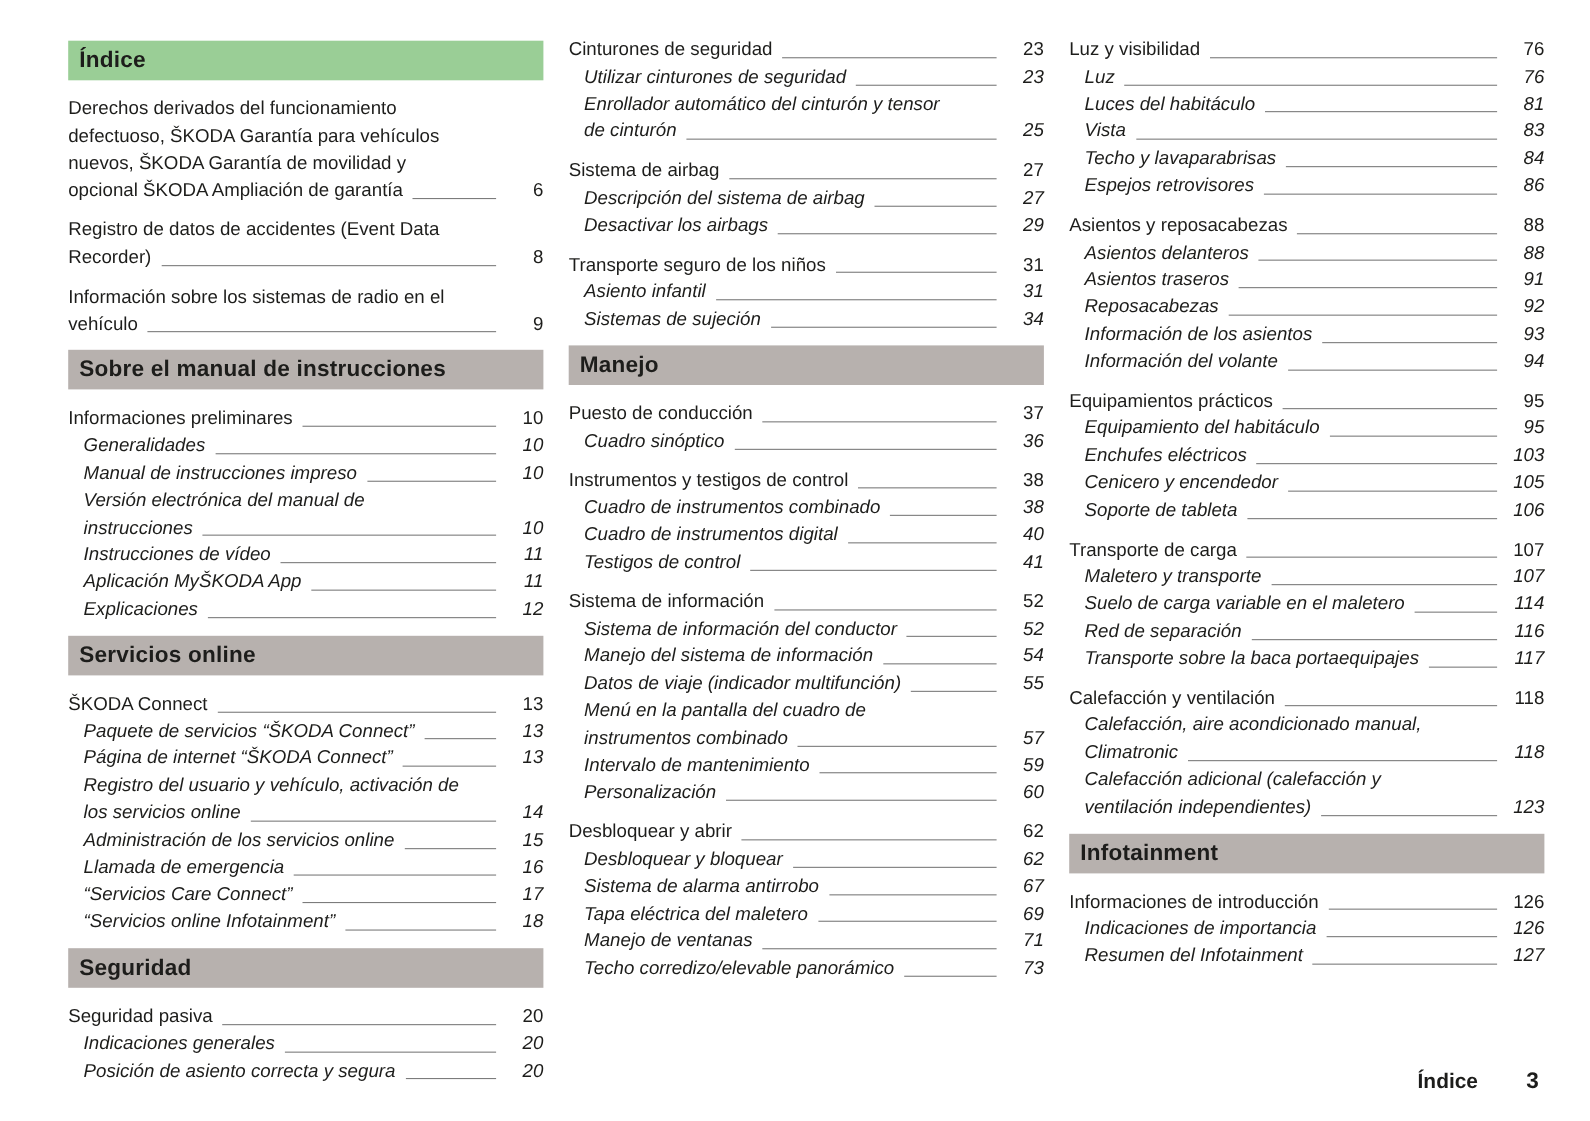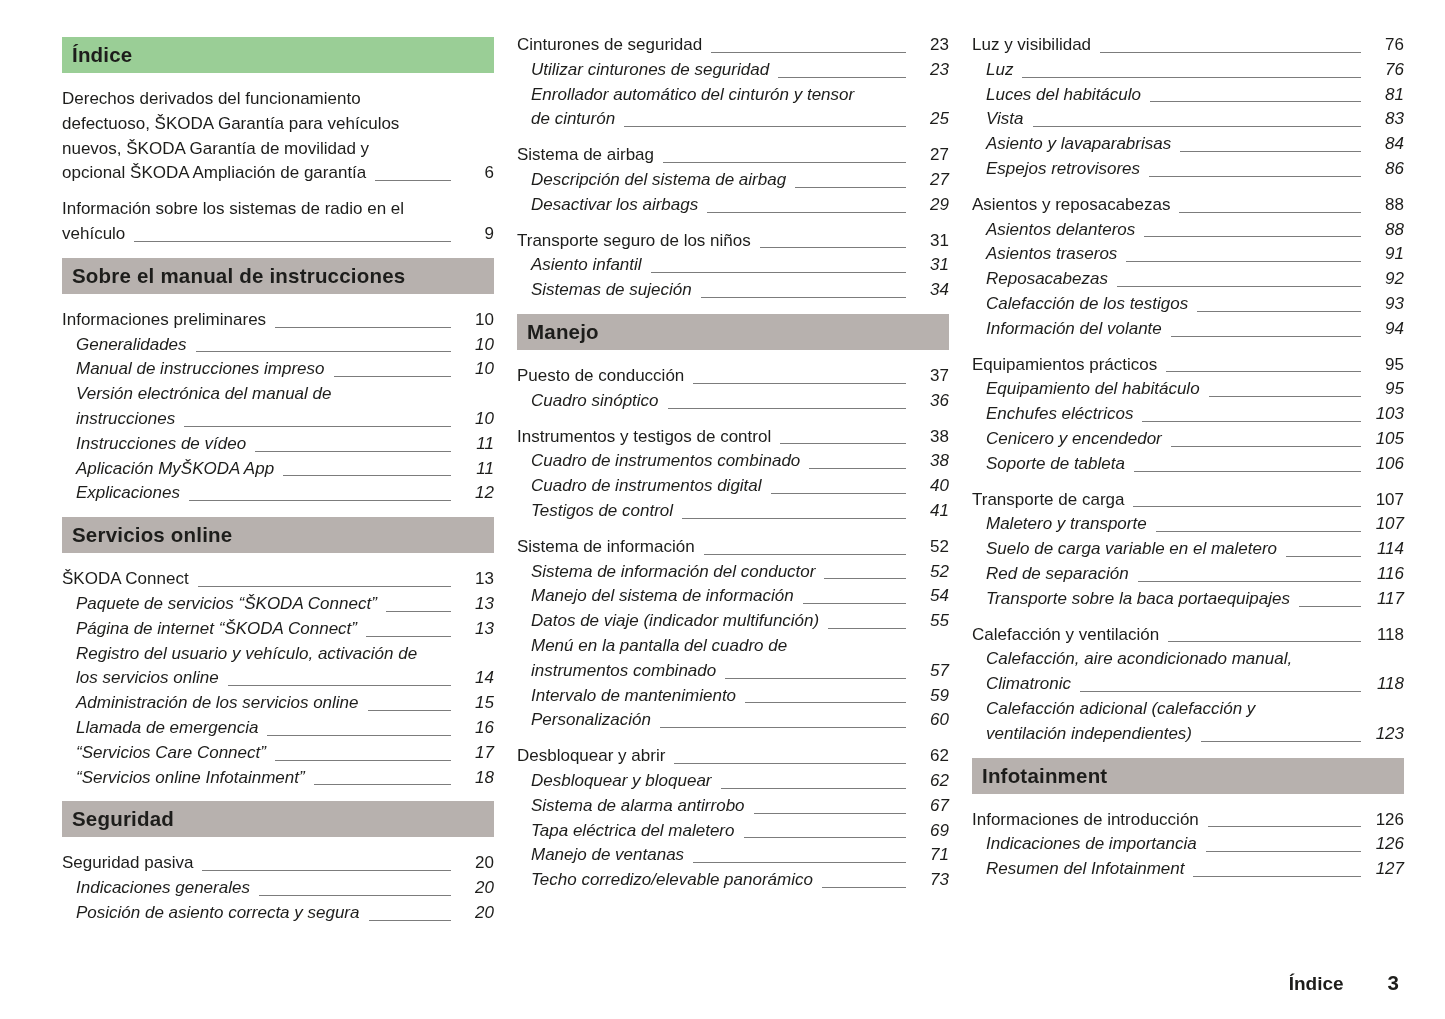--- a/index.html
+++ b/index.html
@@ -61,20 +61,30 @@
 nuevos, ŠKODA Garantía de movilidad y</div>
             <div class="row">
               <span class="txt">opcional ŠKODA Ampliación de garantía</span>
               <span class="leader"></span>
               <span class="pg">6</span>
             </div>
           </div>
         </div>
         <div class="group">
           <div class="entry main">
+            <div class="pre">Registro de datos de accidentes (Event Data</div>
+            <div class="row">
+              <span class="txt">Recorder)</span>
+              <span class="leader"></span>
+              <span class="pg">8</span>
+            </div>
+          </div>
+        </div>
+        <div class="group">
+          <div class="entry main">
             <div class="pre">Información sobre los sistemas de radio en el</div>
             <div class="row">
               <span class="txt">vehículo</span>
               <span class="leader"></span>
               <span class="pg">9</span>
             </div>
           </div>
         </div>
         <div class="banner">Sobre el manual de instrucciones</div>
         <div class="group">
@@ -454,21 +464,21 @@
           </div>
           <div class="entry sub">
             <div class="row">
               <span class="txt">Vista</span>
               <span class="leader"></span>
               <span class="pg">83</span>
             </div>
           </div>
           <div class="entry sub">
             <div class="row">
-              <span class="txt">Asiento y lavaparabrisas</span>
+              <span class="txt">Techo y lavaparabrisas</span>
               <span class="leader"></span>
               <span class="pg">84</span>
             </div>
           </div>
           <div class="entry sub">
             <div class="row">
               <span class="txt">Espejos retrovisores</span>
               <span class="leader"></span>
               <span class="pg">86</span>
             </div>
@@ -498,21 +508,21 @@
           </div>
           <div class="entry sub">
             <div class="row">
               <span class="txt">Reposacabezas</span>
               <span class="leader"></span>
               <span class="pg">92</span>
             </div>
           </div>
           <div class="entry sub">
             <div class="row">
-              <span class="txt">Calefacción de los testigos</span>
+              <span class="txt">Información de los asientos</span>
               <span class="leader"></span>
               <span class="pg">93</span>
             </div>
           </div>
           <div class="entry sub">
             <div class="row">
               <span class="txt">Información del volante</span>
               <span class="leader"></span>
               <span class="pg">94</span>
             </div>

